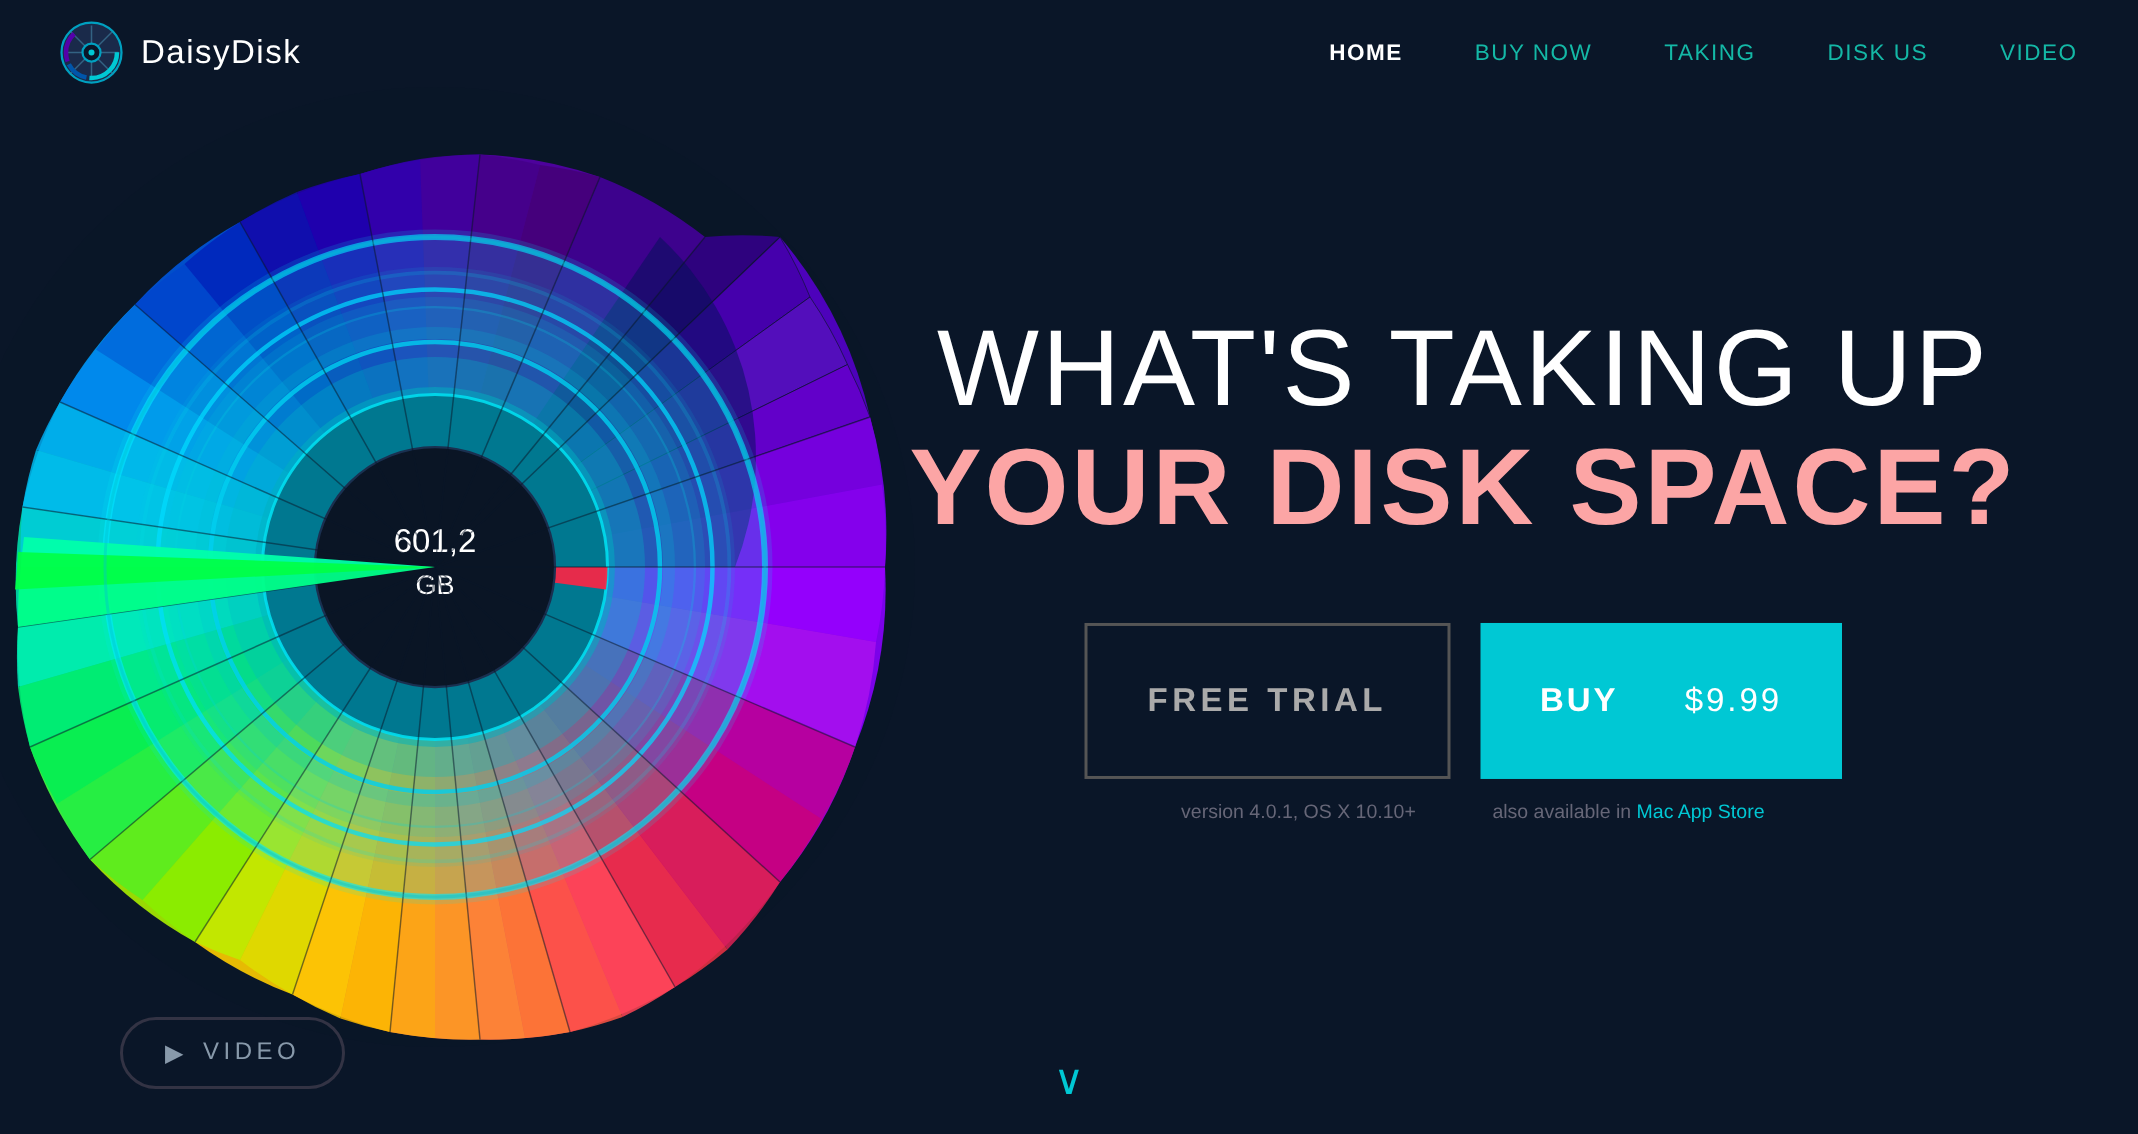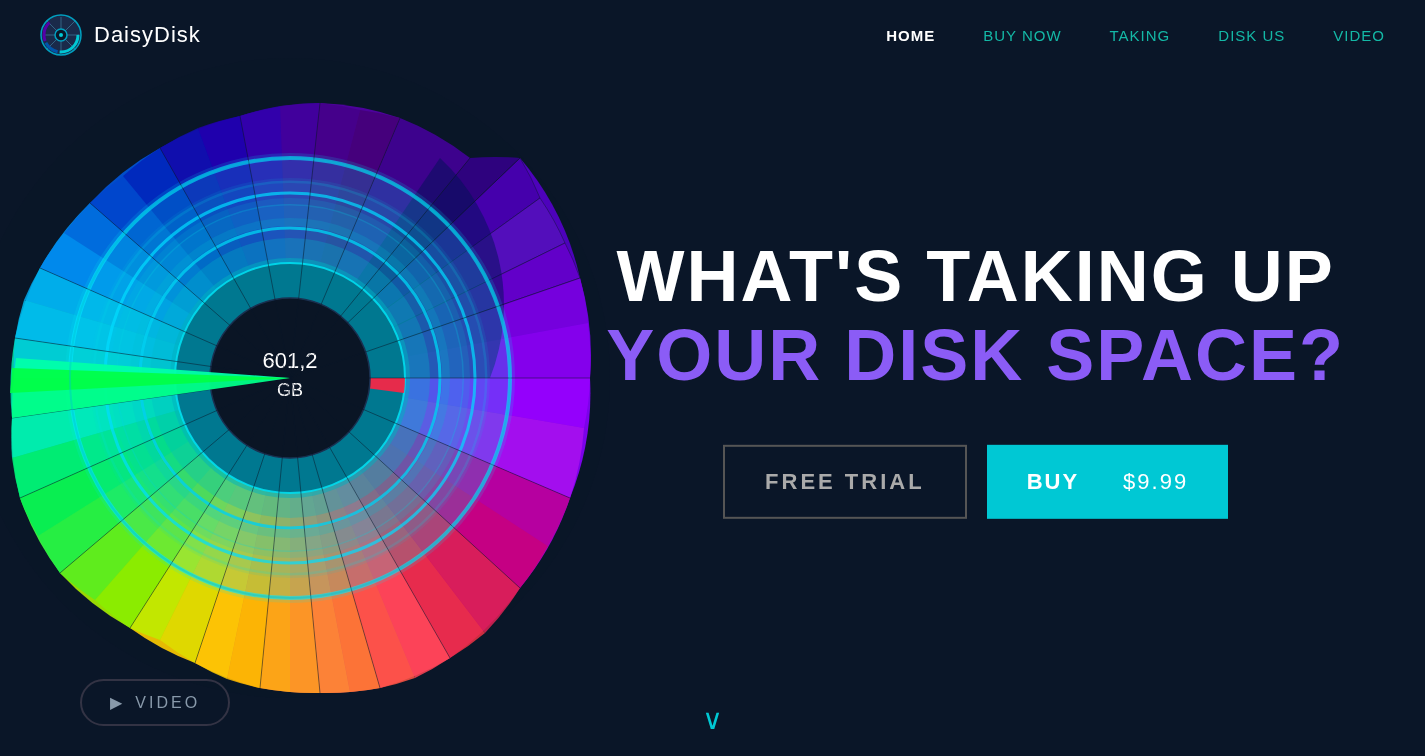--- a/index.html
+++ b/index.html
@@ -74,51 +74,51 @@
     .right-content {
       position: absolute;
       right: 80px;
       top: 50%;
       transform: translateY(-50%);
       text-align: center;
     }
 
     .headline-white {
       font-size: 72px;
-      font-weight: 700;
+      font-weight: 400;
       color: white;
       letter-spacing: 2px;
       line-height: 1.1;
       text-transform: uppercase;
     }
 
     .headline-green {
       font-size: 72px;
       font-weight: 700;
-      color: #8b5cf6;
+      color: #fca5a5;
       letter-spacing: 2px;
       line-height: 1.1;
       text-transform: uppercase;
     }
 
     .cta-buttons {
       display: flex;
       gap: 20px;
       justify-content: center;
       margin-top: 50px;
     }
 
     .btn-trial {
       background: transparent;
       border: 2px solid #555;
       color: #aaa;
       font-size: 22px;
       font-weight: 700;
       letter-spacing: 3px;
-      padding: 22px 40px;
+      padding: 37px 40px;
       cursor: pointer;
       text-transform: uppercase;
       min-width: 200px;
     }
 
     .btn-buy {
       background: #00c8d4;
       border: none;
       color: white;
       font-size: 22px;
@@ -377,20 +377,26 @@
   </div>
 
   <div class="cta-buttons">
     <button class="btn-trial">FREE TRIAL</button>
     <button class="btn-buy">
       <span class="buy-label">BUY</span>
       <span class="buy-price">$9.99</span>
     </button>
   </div>
 
+  <div class="sub-labels">
+    <div class="sub-label">version 4.0.1, OS X 10.10+</div>
+    <div class="sub-label">
+      <span>also available in </span><span class="mac-link">Mac App Store</span>
+    </div>
+  </div>
 </div>
 
 <div class="video-btn">
   <span>▶</span>
   <span>VIDEO</span>
 </div>
 
 <div class="scroll-arrow">
   <span>∨</span>
 </div>

